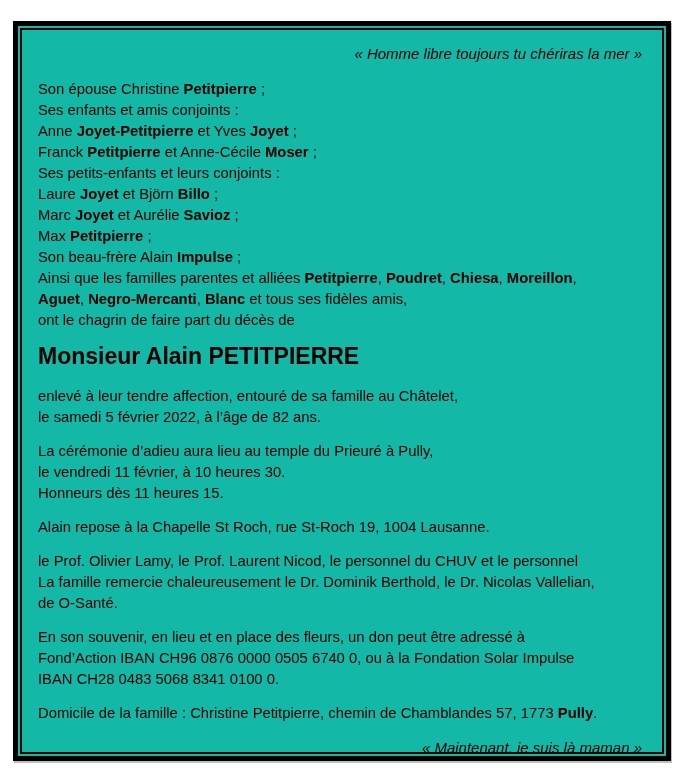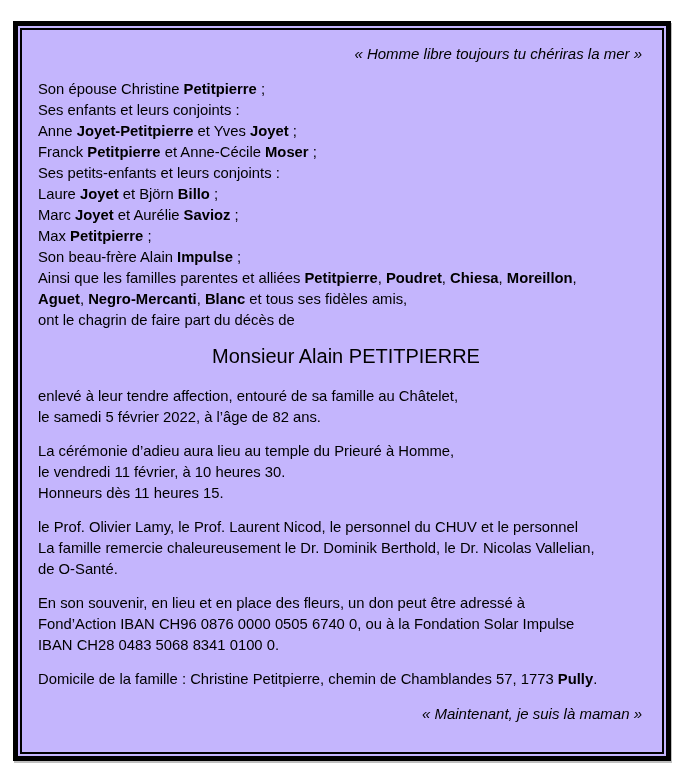--- a/index.html
+++ b/index.html
@@ -16,21 +16,21 @@
   }
   .frame-outer {
     position: absolute;
     left: 13px;
     top: 21px;
     width: 658px;
     height: 740px;
     box-sizing: border-box;
     border: 5px solid #000000;
     padding: 2px;
-    background: #c4b5fd;
+    background: #14b8a6;
     box-shadow: 1px 2px 0 rgba(0,0,0,0.25);
   }
   .frame-inner {
     width: 100%;
     height: 100%;
     box-sizing: border-box;
     border: 2px solid #000000;
     padding: 13px 8px 14px 16px;
     overflow: hidden;
   }
@@ -45,58 +45,60 @@
   .epigraph.top    { margin-bottom: 15px; }
   .epigraph.bottom { }
   .paragraph { margin: 0 0 13px 0; }
   .line {
     font-size: 14.8px;
     line-height: 21px;
     white-space: nowrap;
   }
   .line .b { font-weight: bold; }
   .notice-title {
-    font-size: 20px;
-    font-weight: normal;
-    text-align: center;
+    font-size: 23px;
+    font-weight: bold;
     line-height: 25px;
     margin: 12px 0 17px 0;
   }
 </style>
 </head>
 <body>
 
 <div class="frame-outer">
   <div class="frame-inner">
     <div class="epigraph top">« Homme libre toujours tu chériras la mer »</div>
 
     <div>
         <div class="paragraph">
           <div class="line"><span>Son épouse Christine </span><span class="b">Petitpierre</span><span> ;</span></div>
-          <div class="line"><span>Ses enfants et leurs conjoints :</span></div>
+          <div class="line"><span>Ses enfants et amis conjoints :</span></div>
           <div class="line"><span>Anne </span><span class="b">Joyet-Petitpierre</span><span> et Yves </span><span class="b">Joyet</span><span> ;</span></div>
           <div class="line"><span>Franck </span><span class="b">Petitpierre</span><span> et Anne-Cécile </span><span class="b">Moser</span><span> ;</span></div>
           <div class="line"><span>Ses petits-enfants et leurs conjoints :</span></div>
           <div class="line"><span>Laure </span><span class="b">Joyet</span><span> et Björn </span><span class="b">Billo</span><span> ;</span></div>
           <div class="line"><span>Marc </span><span class="b">Joyet</span><span> et Aurélie </span><span class="b">Savioz</span><span> ;</span></div>
           <div class="line"><span>Max </span><span class="b">Petitpierre</span><span> ;</span></div>
           <div class="line"><span>Son beau-frère Alain </span><span class="b">Impulse</span><span> ;</span></div>
           <div class="line"><span>Ainsi que les familles parentes et alliées </span><span class="b">Petitpierre</span><span>, </span><span class="b">Poudret</span><span>, </span><span class="b">Chiesa</span><span>, </span><span class="b">Moreillon</span><span>,</span></div>
           <div class="line"><span class="b">Aguet</span><span>, </span><span class="b">Negro-Mercanti</span><span>, </span><span class="b">Blanc</span><span> et tous ses fidèles amis,</span></div>
           <div class="line"><span>ont le chagrin de faire part du décès de</span></div>
         </div>
         <div class="notice-title">Monsieur Alain PETITPIERRE</div>
         <div class="paragraph">
           <div class="line"><span>enlevé à leur tendre affection, entouré de sa famille au Châtelet,</span></div>
           <div class="line"><span>le samedi 5 février 2022, à l’âge de 82 ans.</span></div>
         </div>
         <div class="paragraph">
-          <div class="line"><span>La cérémonie d’adieu aura lieu au temple du Prieuré à Homme,</span></div>
+          <div class="line"><span>La cérémonie d’adieu aura lieu au temple du Prieuré à Pully,</span></div>
           <div class="line"><span>le vendredi 11 février, à 10 heures 30.</span></div>
           <div class="line"><span>Honneurs dès 11 heures 15.</span></div>
+        </div>
+        <div class="paragraph">
+          <div class="line"><span>Alain repose à la Chapelle St Roch, rue St-Roch 19, 1004 Lausanne.</span></div>
         </div>
         <div class="paragraph">
           <div class="line"><span>le Prof. Olivier Lamy, le Prof. Laurent Nicod, le personnel du CHUV et le personnel</span></div>
           <div class="line"><span>La famille remercie chaleureusement le Dr. Dominik Berthold, le Dr. Nicolas Vallelian,</span></div>
           <div class="line"><span>de O-Santé.</span></div>
         </div>
         <div class="paragraph">
           <div class="line"><span>En son souvenir, en lieu et en place des fleurs, un don peut être adressé à</span></div>
           <div class="line"><span>Fond’Action IBAN CH96 0876 0000 0505 6740 0, ou à la Fondation Solar Impulse</span></div>
           <div class="line"><span>IBAN CH28 0483 5068 8341 0100 0.</span></div>

